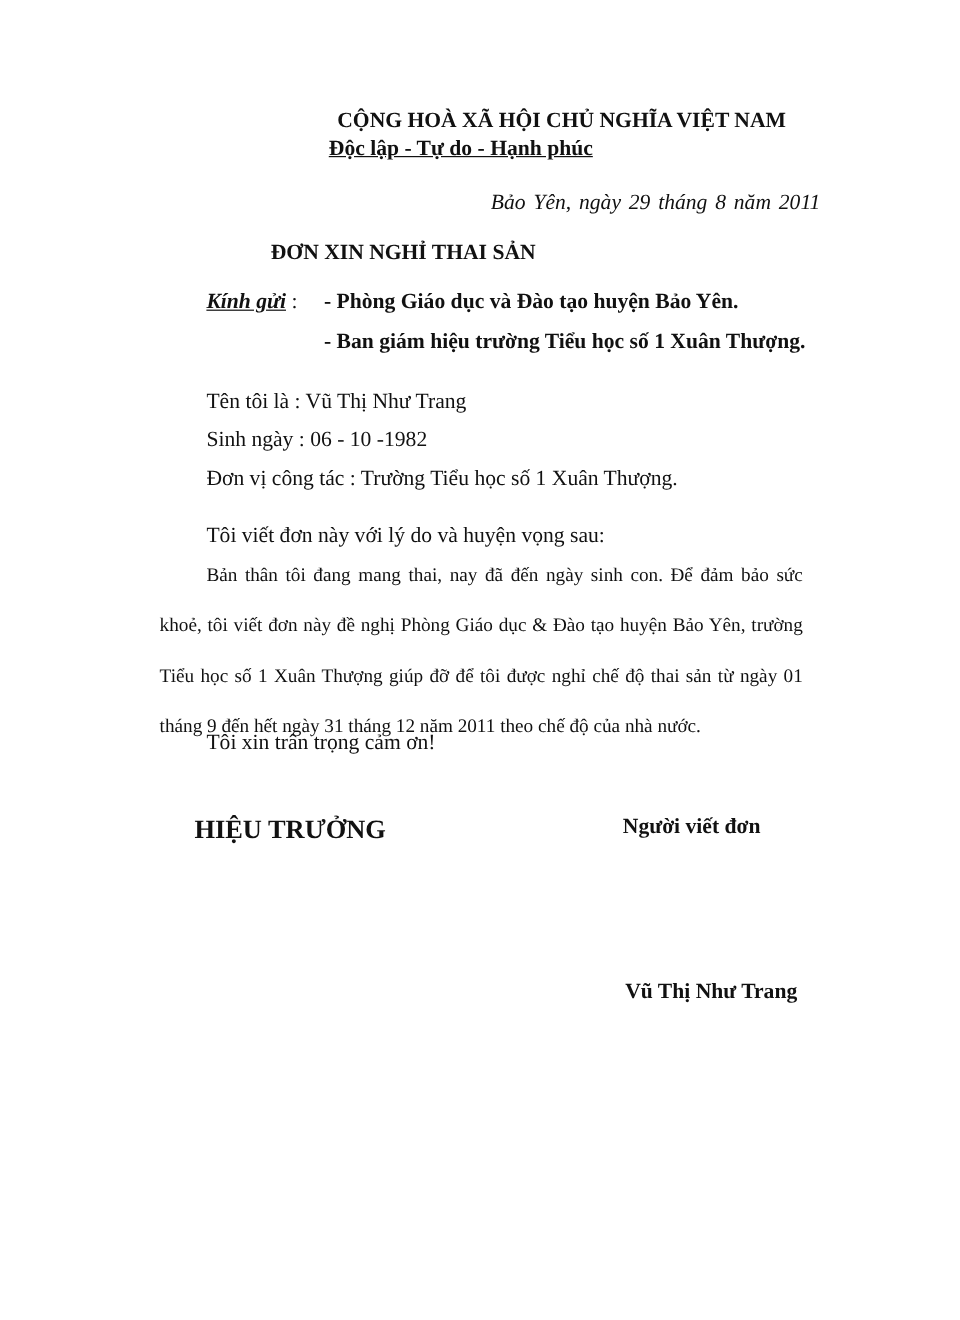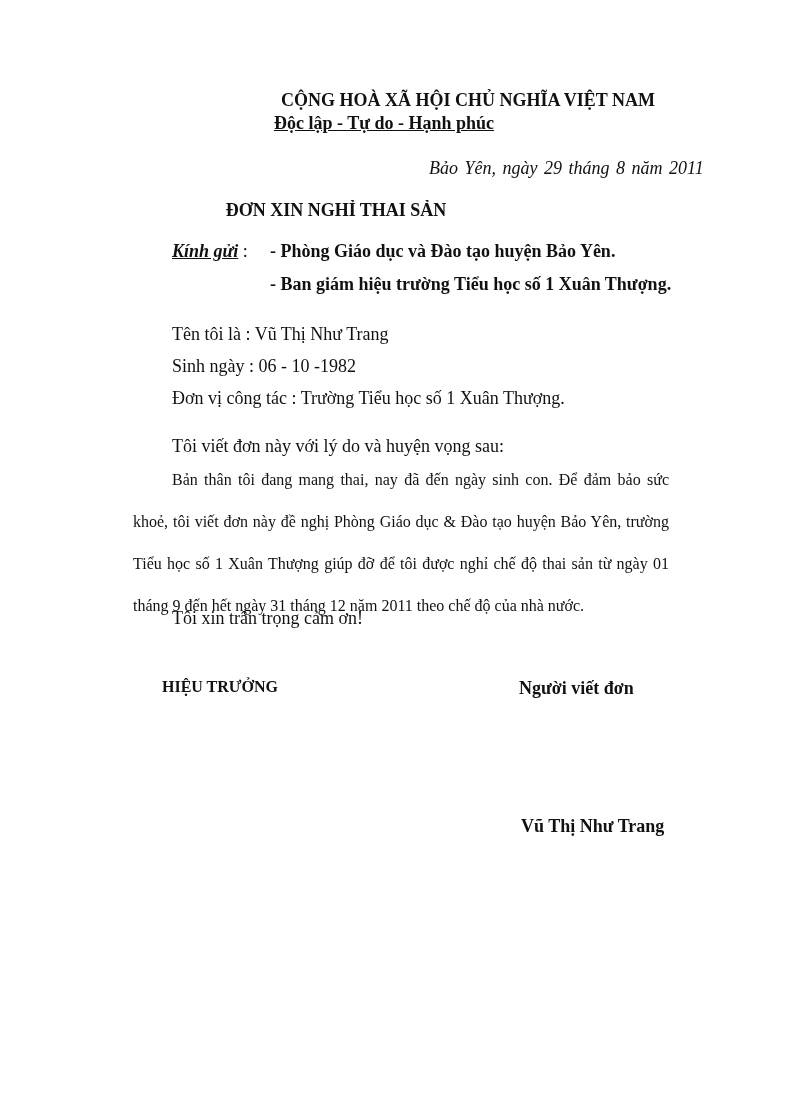--- a/index.html
+++ b/index.html
@@ -27,21 +27,20 @@
       left: 0; width: 728px; top: 113px;
       text-align: center;
       font-size: 18px; font-weight: bold;
       text-decoration: underline;
       padding-left: 40px; box-sizing: border-box;
     }
     .date-line {
       left: 409px; top: 158px;
       font-size: 18px; font-style: italic;
       word-spacing: 2px;
-      margin-left: 20px;
     }
     .doc-title {
       left: 0; width: 652px; top: 200px;
       text-align: center;
       font-size: 18px; font-weight: bold;
       padding-left: 20px; box-sizing: border-box;
     }
     .recipient-label {
       left: 172px; top: 241px;
       font-size: 18px;
@@ -76,21 +75,21 @@
       line-height: 42px;
       text-align: justify;
       text-indent: 39px;
     }
     .thanks {
       left: 172px; top: 608px;
       font-size: 18px;
     }
     .sig-left {
       left: 162px; top: 678px;
-      font-size: 16px; font-weight: bold;
+      font-size: 22px; font-weight: bold;
     }
     .sig-right {
       left: 519px; top: 678px;
       font-size: 18px; font-weight: bold;
     }
     .sig-name {
       left: 521px; top: 783px;
       font-size: 18px; font-weight: bold; margin-top: 33px;
     }
   </style>

